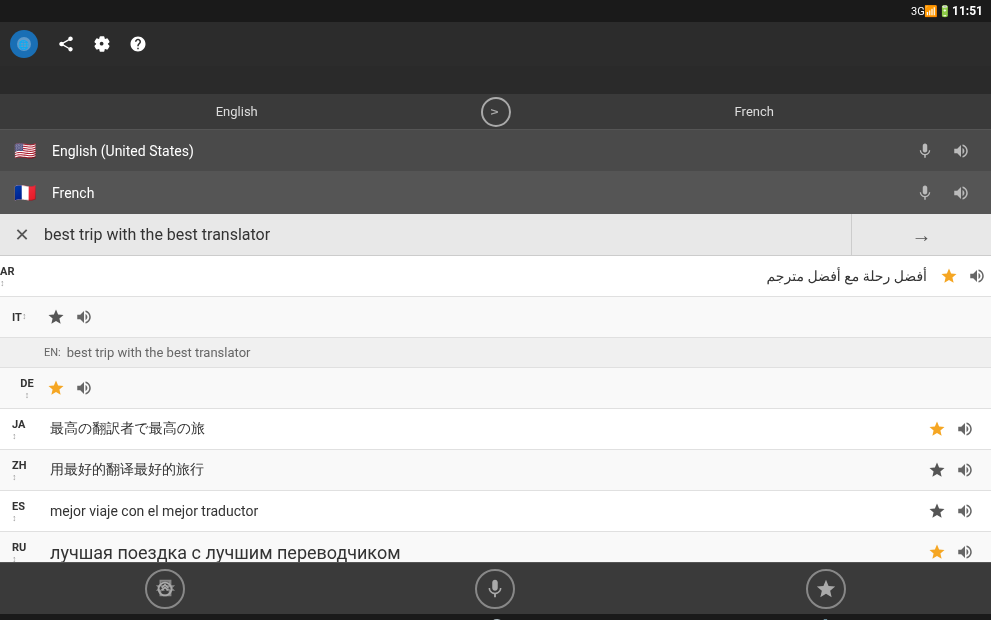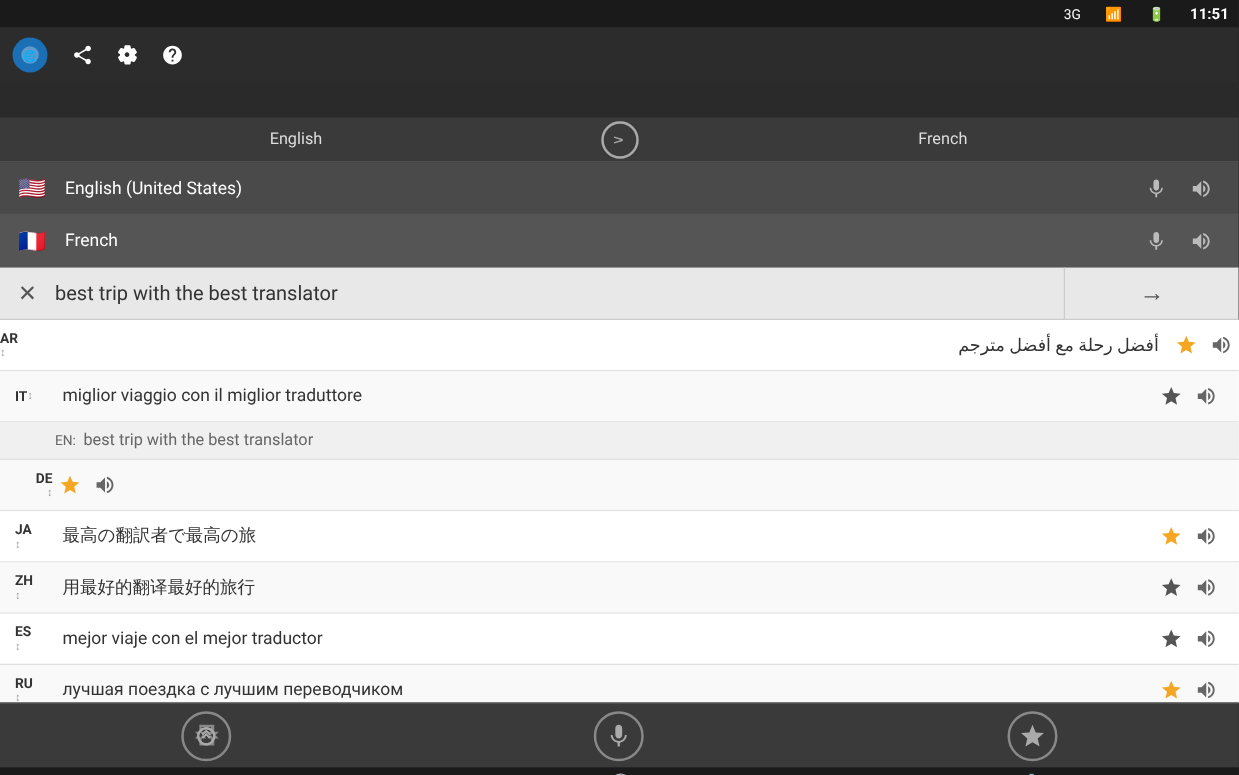--- a/index.html
+++ b/index.html
@@ -16,21 +16,21 @@
 
     
     #status-bar {
       width: 100%;
       height: 22px;
       background: #1a1a1a;
       display: flex;
       align-items: center;
       justify-content: flex-end;
       padding-right: 8px;
-      gap: 20px;
+      gap: 0;
     }
     .status-icon { font-size: 11px; color: #fff; }
     .status-time { font-size: 12px; font-weight: bold; color: #fff; }
 
     
     #app-bar {
       width: 100%;
       height: 44px;
       background: #2c2c2c;
       display: flex;
@@ -297,38 +297,37 @@
           <svg width="18" height="18" viewBox="0 0 24 24" fill="#666">
             <path d="M3 9v6h4l5 5V4L7 9H3zm13.5 3c0-1.77-1.02-3.29-2.5-4.03v8.05c1.48-.73 2.5-2.25 2.5-4.02zM14 3.23v2.06c2.89.86 5 3.54 5 6.71s-2.11 5.85-5 6.71v2.06c4.01-.91 7-4.49 7-8.77s-2.99-7.86-7-8.77z"></path>
           </svg>
         </div>
       </div>
     <div style="display: flex; align-items: center; padding: 6px 12px; border-bottom: 1px solid rgb(224, 224, 224); min-height: 40px; background: rgb(249, 249, 249);">
         <div style="width:30px;font-size:11px;font-weight:bold;color:#333;display:flex;align-items:flex-start;flex-shrink:0;">
           <span>IT</span>
           <span style="font-size:9px;color:#999;">↕</span>
         </div>
-        <span style="flex:1;font-size:14px;color:#333;padding:0 8px;">miglior viaggio con il miglior traduttore</span>
         <div style="width:28px;height:28px;display:flex;align-items:center;justify-content:center;cursor:pointer;">
           <svg width="18" height="18" viewBox="0 0 24 24" fill="#555">
             <path d="M12 17.27L18.18 21l-1.64-7.03L22 9.24l-7.19-.61L12 2 9.19 8.63 2 9.24l5.46 4.73L5.82 21z"></path>
           </svg>
         </div>
         <div style="width:28px;height:28px;display:flex;align-items:center;justify-content:center;cursor:pointer;">
           <svg width="18" height="18" viewBox="0 0 24 24" fill="#666">
             <path d="M3 9v6h4l5 5V4L7 9H3zm13.5 3c0-1.77-1.02-3.29-2.5-4.03v8.05c1.48-.73 2.5-2.25 2.5-4.02zM14 3.23v2.06c2.89.86 5 3.54 5 6.71s-2.11 5.85-5 6.71v2.06c4.01-.91 7-4.49 7-8.77s-2.99-7.86-7-8.77z"></path>
           </svg>
         </div>
       </div>
     <div style="display: flex; align-items: center; padding: 4px 12px 4px 44px; background: rgb(240, 240, 240); border-bottom: 1px solid rgb(224, 224, 224); min-height: 30px;">
         <span style="font-size:11px;color:#666;margin-right:6px;">EN:</span>
         <span style="flex:1;font-size:13px;color:#666;">best trip with the best translator</span>
       </div>
     <div style="display: flex; align-items: center; padding: 6px 12px; border-bottom: 1px solid rgb(224, 224, 224); min-height: 40px; background: rgb(249, 249, 249);">
-        <div style="width:30px;font-size:11px;font-weight:bold;color:#333;display:flex;flex-direction:column;align-items:flex-end;flex-shrink:0;">
+        <div style="width:30px;font-size:11px;font-weight:bold;color:#333;display:flex;flex-direction:column;align-items:center;flex-shrink:0;">
           <span>DE</span>
           <span style="font-size:9px;color:#999;">↕</span>
         </div>
         <div style="width:28px;height:28px;display:flex;align-items:center;justify-content:center;cursor:pointer;">
           <svg width="18" height="18" viewBox="0 0 24 24" fill="#f5a623">
             <path d="M12 17.27L18.18 21l-1.64-7.03L22 9.24l-7.19-.61L12 2 9.19 8.63 2 9.24l5.46 4.73L5.82 21z"></path>
           </svg>
         </div>
         <div style="width:28px;height:28px;display:flex;align-items:center;justify-content:center;cursor:pointer;">
           <svg width="18" height="18" viewBox="0 0 24 24" fill="#666">
@@ -385,21 +384,21 @@
           <svg width="18" height="18" viewBox="0 0 24 24" fill="#666">
             <path d="M3 9v6h4l5 5V4L7 9H3zm13.5 3c0-1.77-1.02-3.29-2.5-4.03v8.05c1.48-.73 2.5-2.25 2.5-4.02zM14 3.23v2.06c2.89.86 5 3.54 5 6.71s-2.11 5.85-5 6.71v2.06c4.01-.91 7-4.49 7-8.77s-2.99-7.86-7-8.77z"></path>
           </svg>
         </div>
       </div>
     <div style="display: flex; align-items: center; padding: 6px 12px; border-bottom: 1px solid rgb(224, 224, 224); min-height: 40px; background: rgb(249, 249, 249);">
         <div style="width:30px;font-size:11px;font-weight:bold;color:#333;display:flex;flex-direction:column;align-items:flex-start;flex-shrink:0;">
           <span>RU</span>
           <span style="font-size:9px;color:#999;">↕</span>
         </div>
-        <span style="flex:1;font-size:14px;color:#333;padding:0 8px;">лучшая поездка с лучшим переводчиком</span>
+        <span style="flex:1;font-size:18px;color:#333;padding:0 8px;">лучшая поездка с лучшим переводчиком</span>
         <div style="width:28px;height:28px;display:flex;align-items:center;justify-content:center;cursor:pointer;">
           <svg width="18" height="18" viewBox="0 0 24 24" fill="#f5a623">
             <path d="M12 17.27L18.18 21l-1.64-7.03L22 9.24l-7.19-.61L12 2 9.19 8.63 2 9.24l5.46 4.73L5.82 21z"></path>
           </svg>
         </div>
         <div style="width:28px;height:28px;display:flex;align-items:center;justify-content:center;cursor:pointer;">
           <svg width="18" height="18" viewBox="0 0 24 24" fill="#666">
             <path d="M3 9v6h4l5 5V4L7 9H3zm13.5 3c0-1.77-1.02-3.29-2.5-4.03v8.05c1.48-.73 2.5-2.25 2.5-4.02zM14 3.23v2.06c2.89.86 5 3.54 5 6.71s-2.11 5.85-5 6.71v2.06c4.01-.91 7-4.49 7-8.77s-2.99-7.86-7-8.77z"></path>
           </svg>
         </div>

